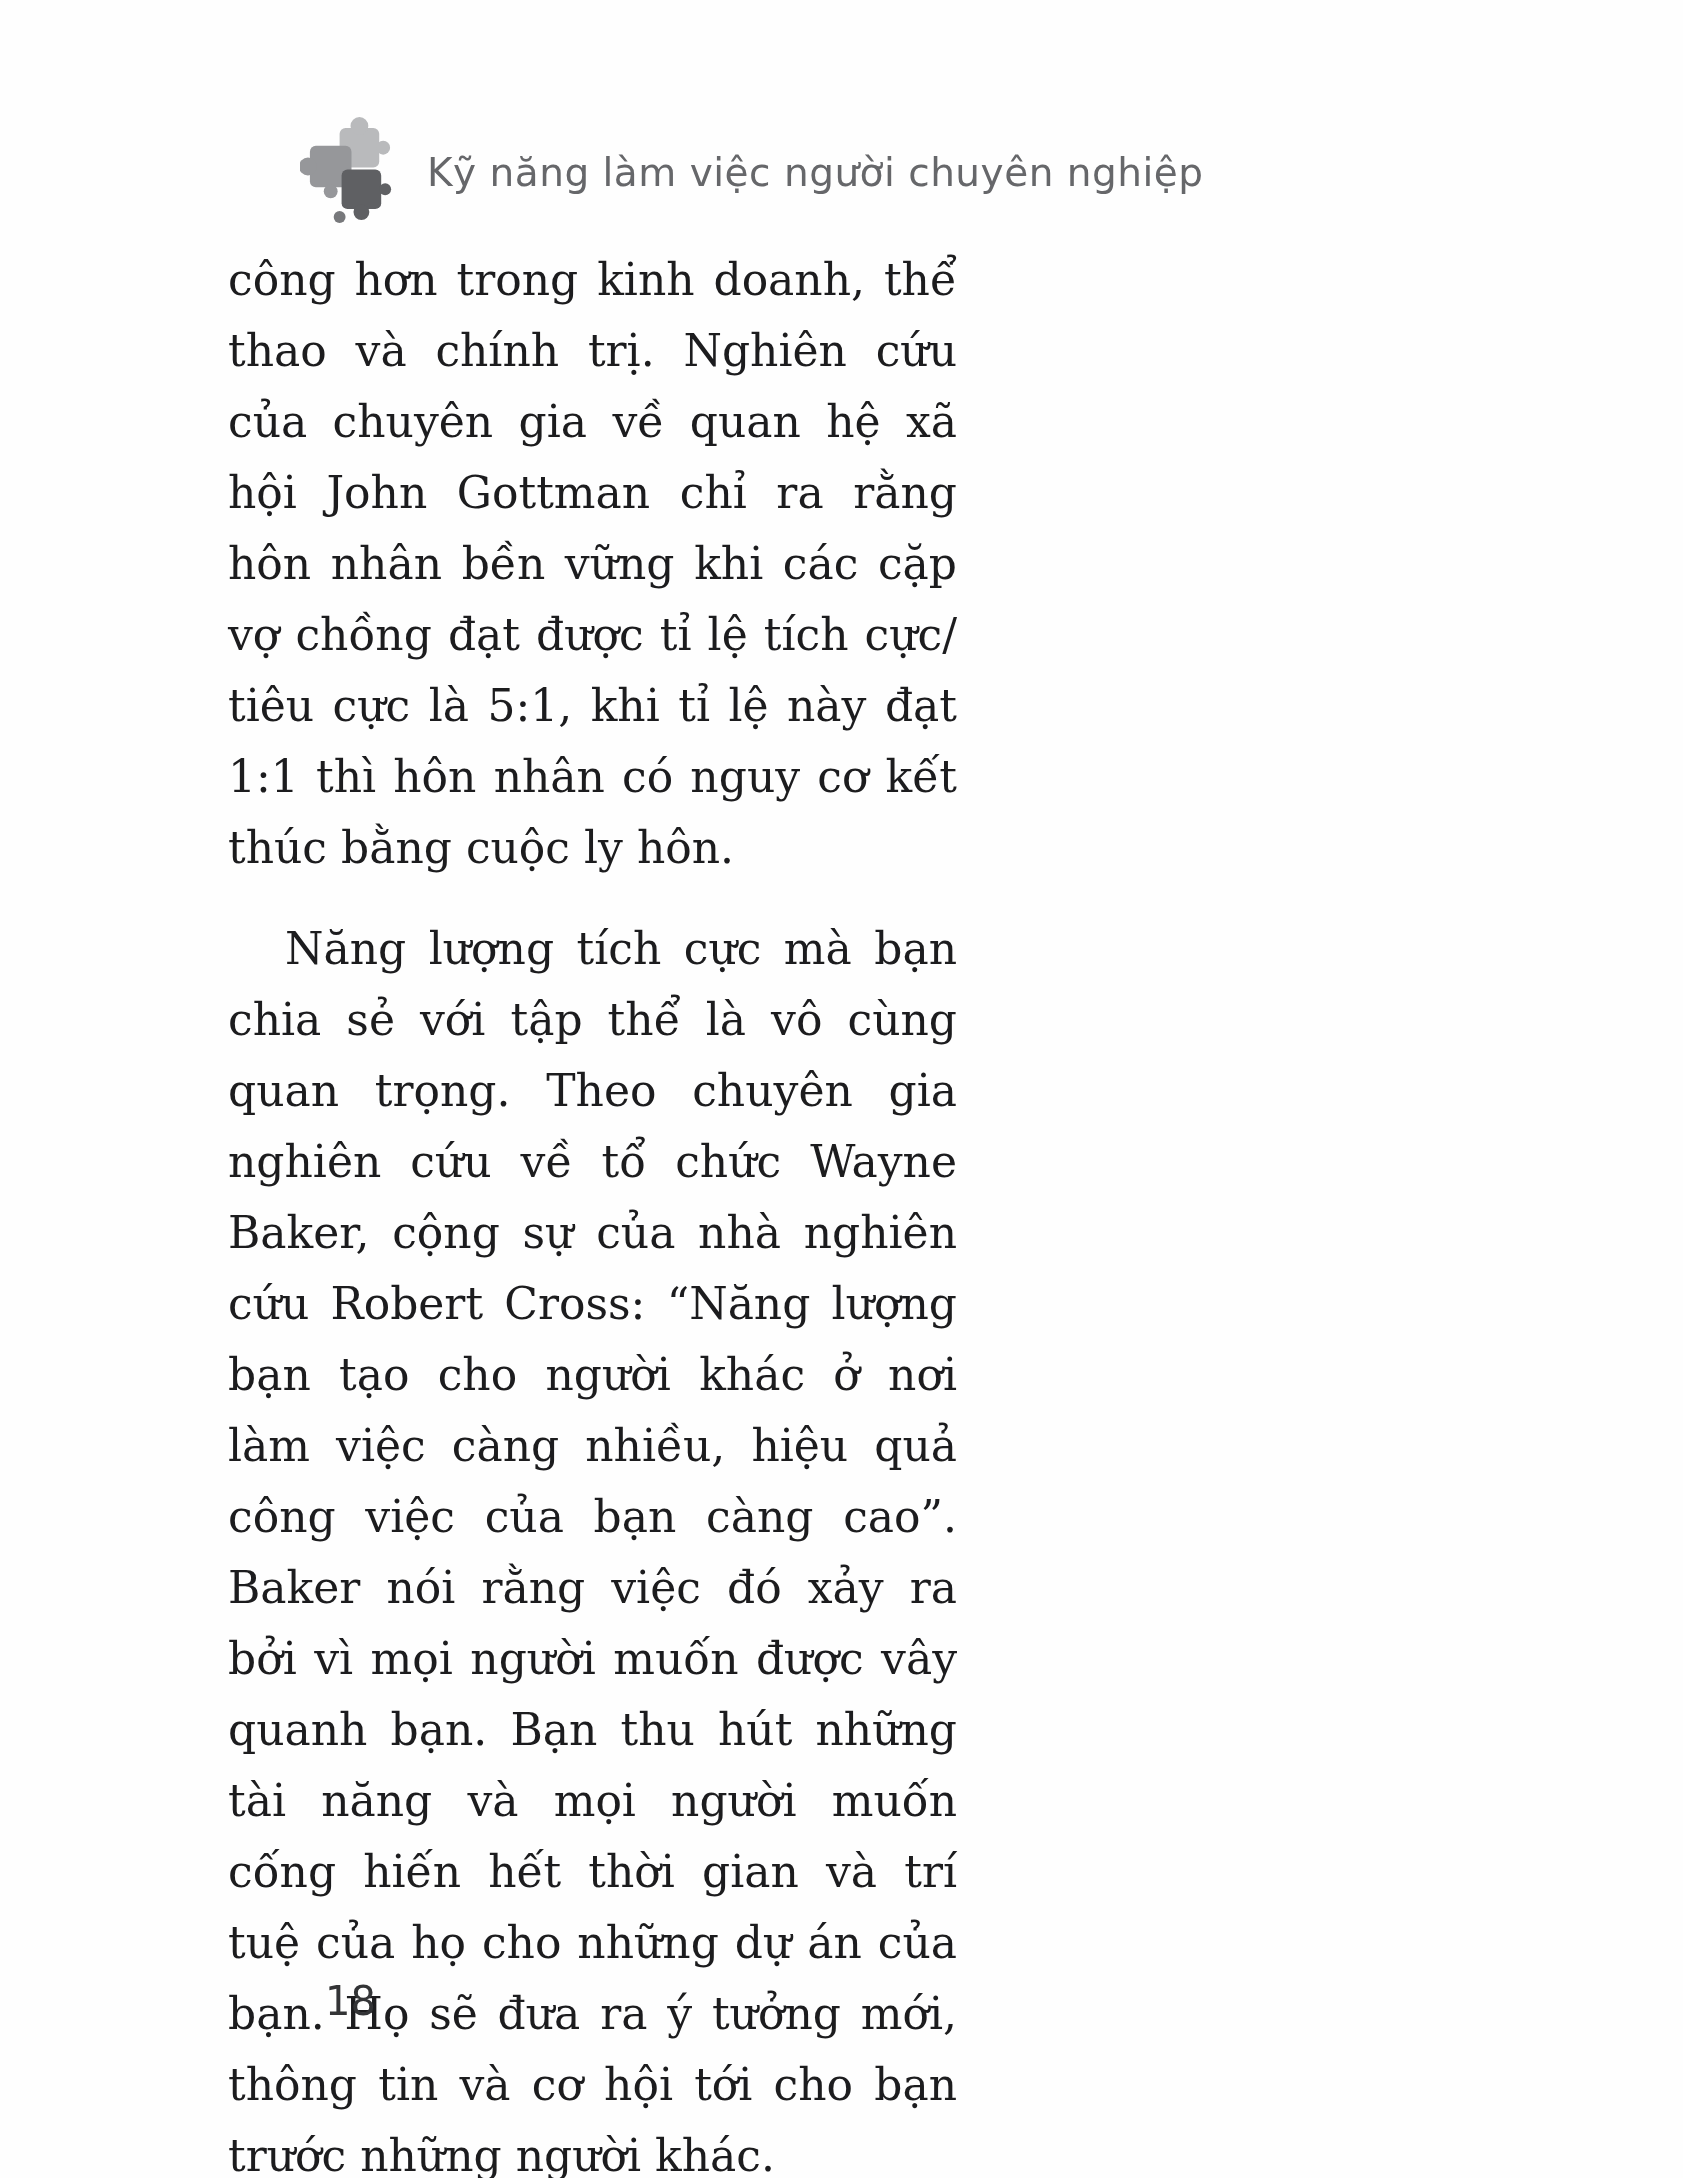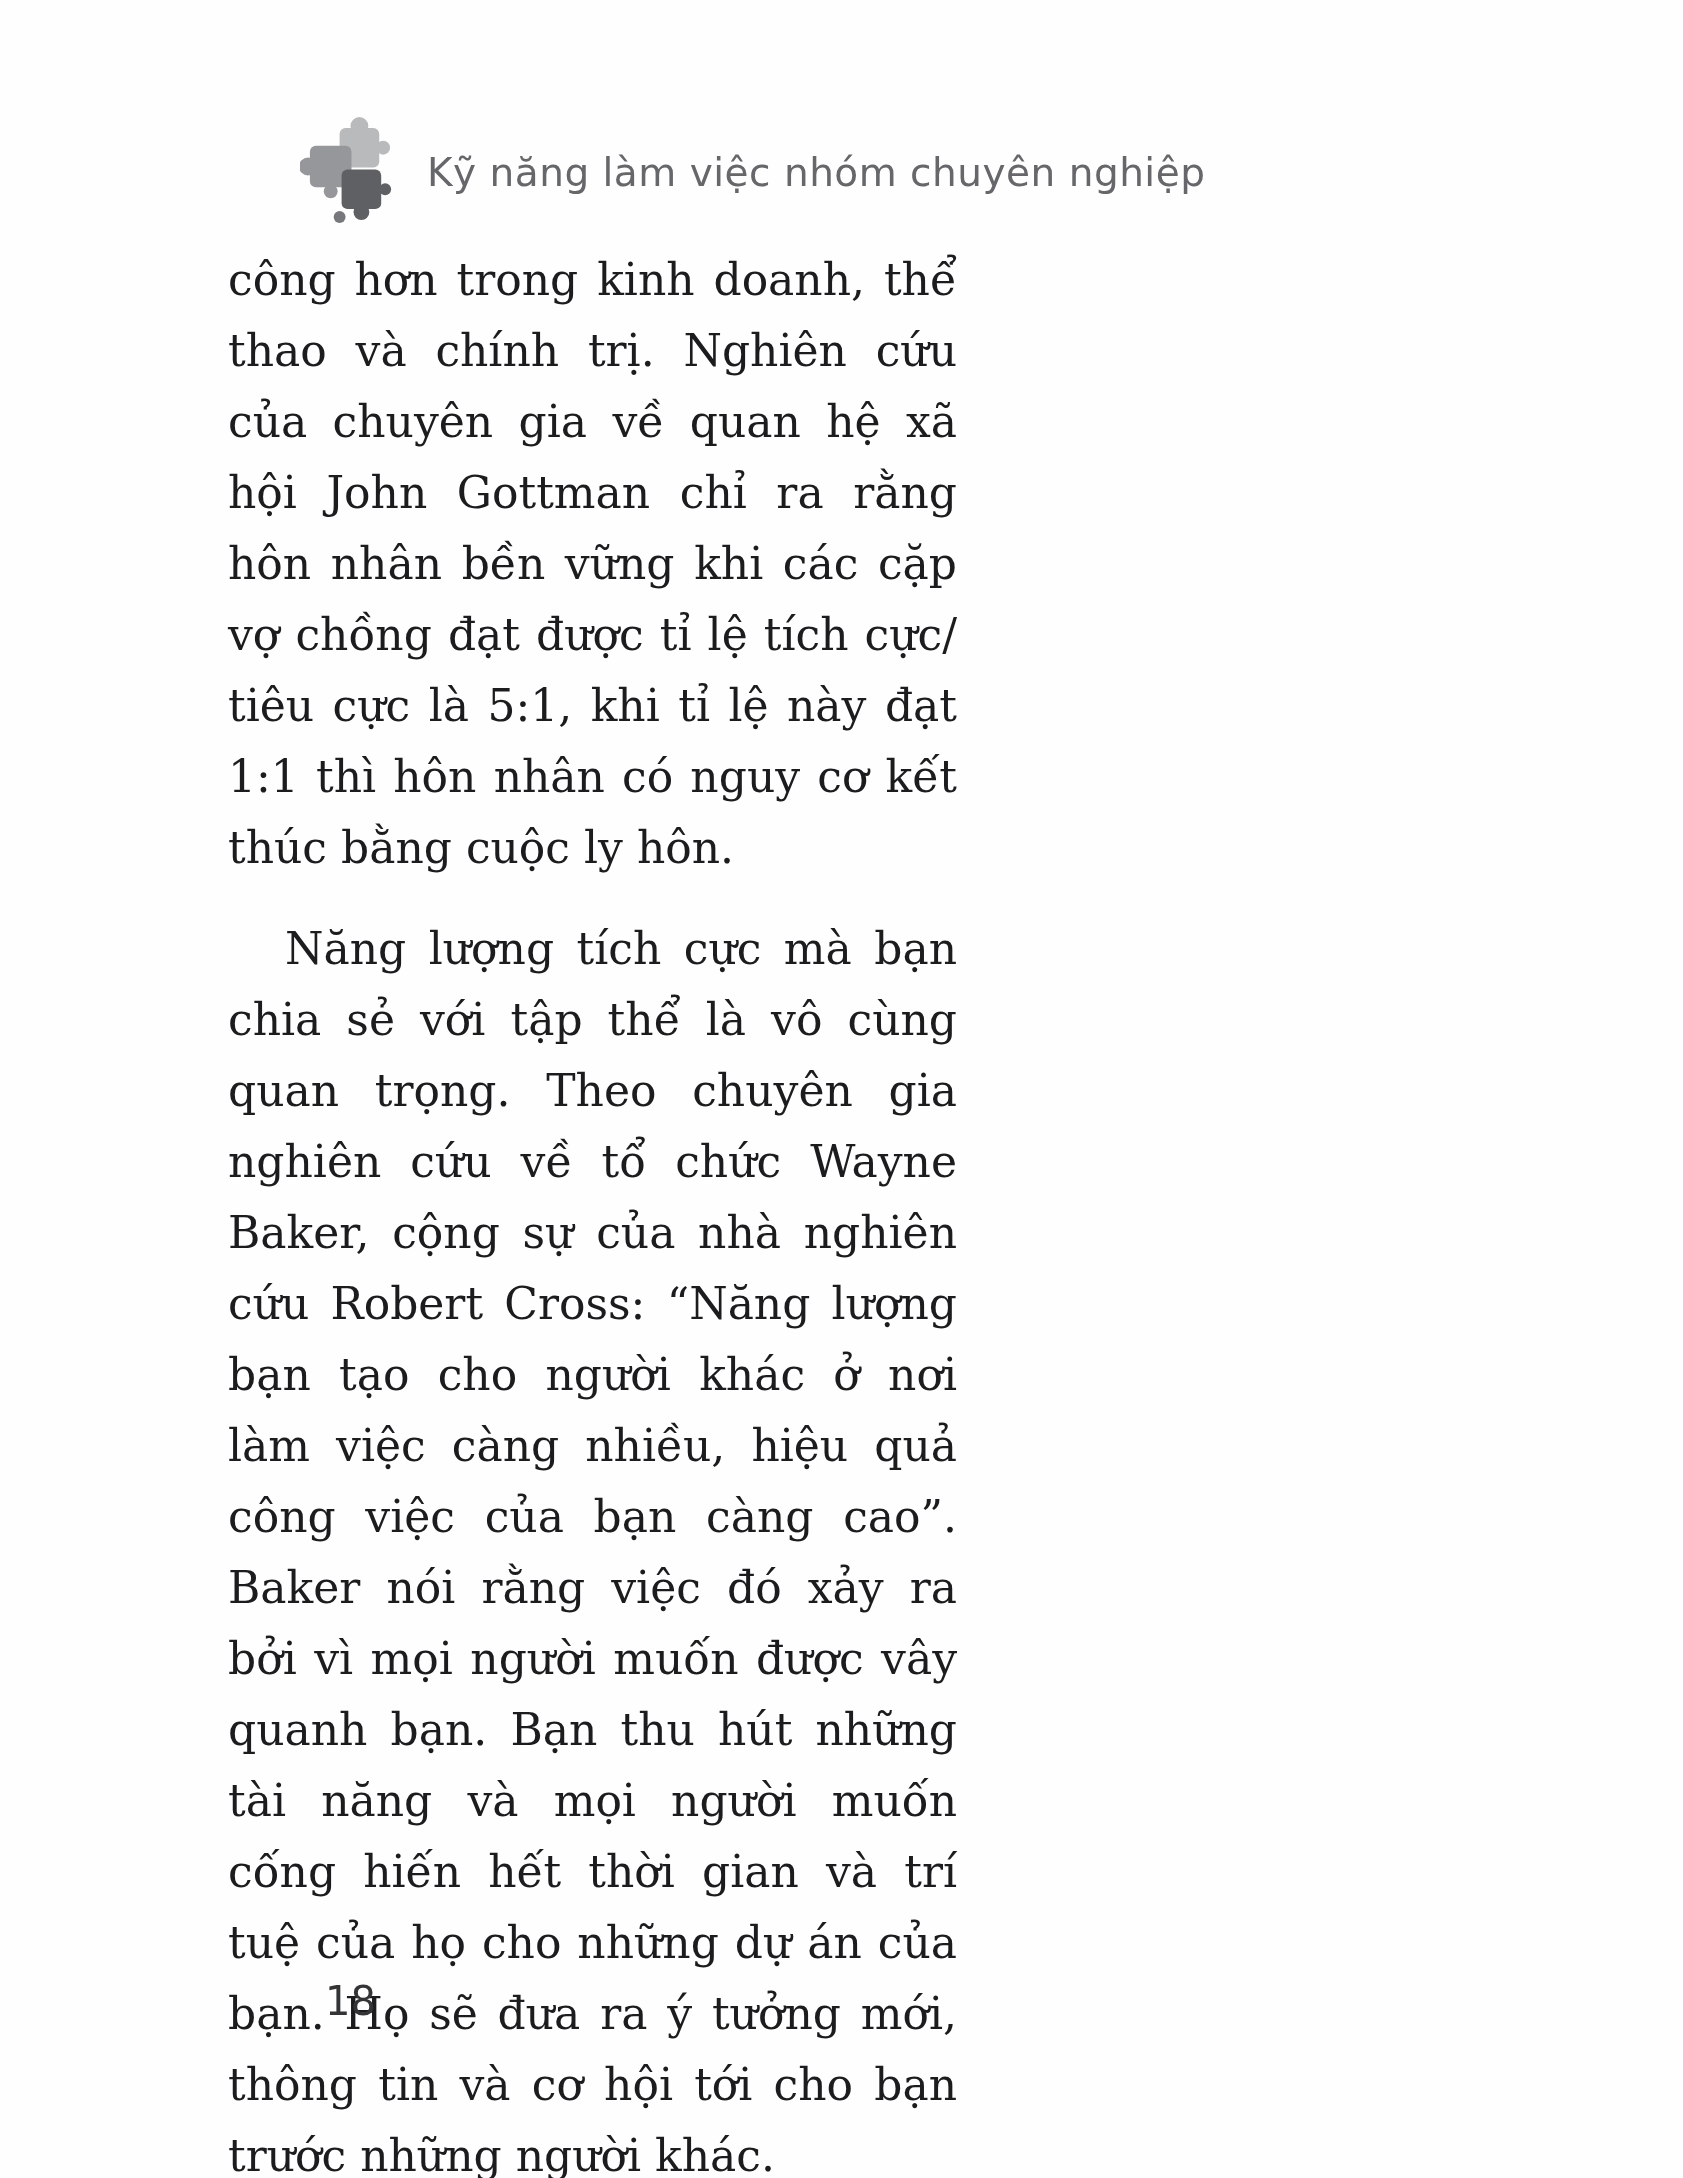--- a/index.html
+++ b/index.html
@@ -88,21 +88,21 @@
         </g>
 
         <g fill="#5f6063">
           <rect x="42" y="56" width="40" height="40" rx="6"></rect>
           <circle cx="62" cy="99" r="8"></circle>
           <circle cx="86" cy="76" r="6"></circle>
           <circle cx="40" cy="104" r="6" fill="#77787b"></circle>
         </g>
       </svg>
     </div>
-    <div class="title">Kỹ năng làm việc nhóm chuyên nghiệp</div>
+    <div class="title">Kỹ năng làm việc người chuyên nghiệp</div>
   </div>
 
   <div class="body-text">
     <p>công hơn trong kinh doanh, thể thao và chính trị. Nghiên cứu của chuyên gia về quan hệ xã hội John Gottman chỉ ra rằng hôn nhân bền vững khi các cặp vợ chồng đạt được tỉ lệ tích cực/ tiêu cực là 5:1, khi tỉ lệ này đạt 1:1 thì hôn nhân có nguy cơ kết thúc bằng cuộc ly hôn.</p>
     <p class="indent">Năng lượng tích cực mà bạn chia sẻ với tập thể là vô cùng quan trọng. Theo chuyên gia nghiên cứu về tổ chức Wayne Baker, cộng sự của nhà nghiên cứu Robert Cross: “Năng lượng bạn tạo cho người khác ở nơi làm việc càng nhiều, hiệu quả công việc của bạn càng cao”. Baker nói rằng việc đó xảy ra bởi vì mọi người muốn được vây quanh bạn. Bạn thu hút những tài năng và mọi người muốn cống hiến hết thời gian và trí tuệ của họ cho những dự án của bạn. Họ sẽ đưa ra ý tưởng mới, thông tin và cơ hội tới cho bạn trước những người khác.</p>
 
   </div>
 
   <div class="page-number">18</div>
 

